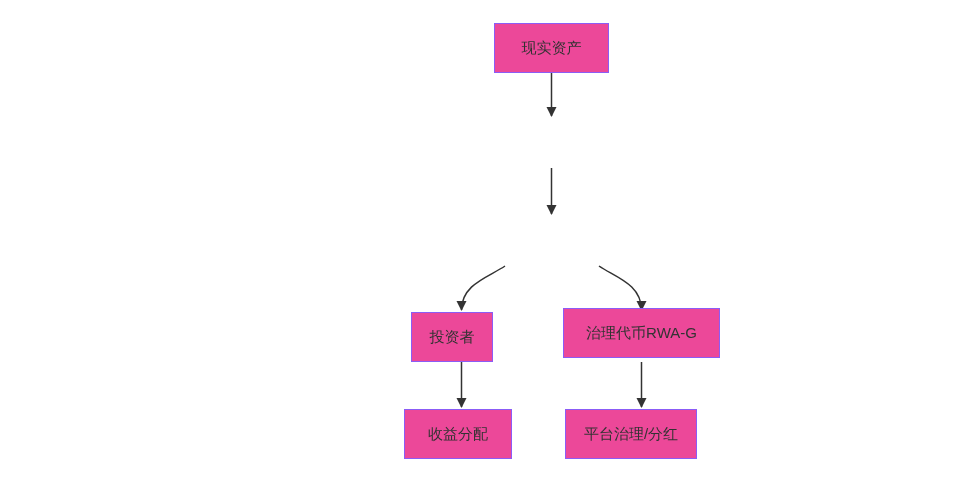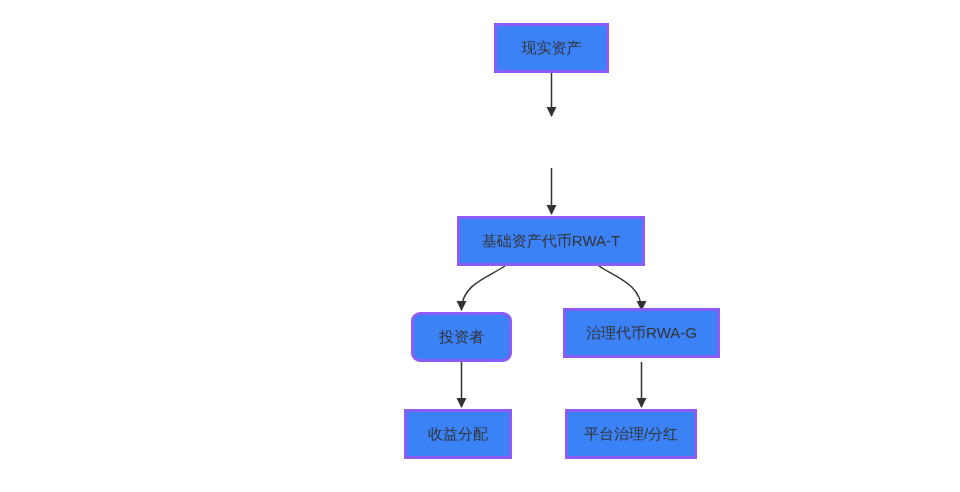--- a/index.html
+++ b/index.html
@@ -19,35 +19,35 @@
     position: absolute;
     left: 0;
     top: 0;
     width: 960px;
     height: 492px;
     pointer-events: none;
   }
   .node {
     position: absolute;
     box-sizing: border-box;
-    background: #3b82f6;
-    border: 3px solid #8b5cf6;
+    background: #ec4899;
+    border: 1px solid #8b5cf6;
     color: #333333;
     font-size: 15px;
     display: flex;
     align-items: center;
     justify-content: center;
     text-align: center;
     white-space: nowrap;
   }
   
   .n-real      { left: 494px; top:  23px; width: 115px; height: 50px; }
   .n-confirm   { left: 494px; top: 118px; width: 115px; height: 50px; }
   .n-rwat      { left: 457px; top: 216px; width: 188px; height: 50px; }
-  .n-investor  { left: 411px; top: 312px; width: 101px; height: 50px; border-radius: 9px; }
+  .n-investor  { left: 411px; top: 312px; width: 82px; height: 50px; }
   .n-rwag      { left: 563px; top: 308px; width: 157px; height: 50px; }
   .n-revenue   { left: 404px; top: 409px; width: 108px; height: 50px; }
   .n-platform  { left: 565px; top: 409px; width: 132px; height: 50px; }
 </style>
 </head>
 <body>
 
 <div class="canvas">
 
   <svg class="edges-layer" width="960" height="492" viewBox="0 0 960 492" xmlns="http://www.w3.org/2000/svg">
@@ -62,23 +62,20 @@
     <path d="M599,266 C615,277 641.5,284 641.5,310" fill="none" stroke="#333333" stroke-width="1.5" marker-end="url(#arrowhead)"></path>
     <path d="M461.5,362 L461.5,407" fill="none" stroke="#333333" stroke-width="1.5" marker-end="url(#arrowhead)"></path>
     <path d="M641.5,362 L641.5,407" fill="none" stroke="#333333" stroke-width="1.5" marker-end="url(#arrowhead)"></path>
   </svg>
 
   <div class="node n-real">
     <span>现实资产</span>
   </div>
 
 
-  <div class="node n-rwat">
-    <span>基础资产代币RWA-T</span>
-  </div>
 
   <div class="node n-investor">
     <span>投资者</span>
   </div>
 
   <div class="node n-rwag">
     <span>治理代币RWA-G</span>
   </div>
 
   <div class="node n-revenue">

